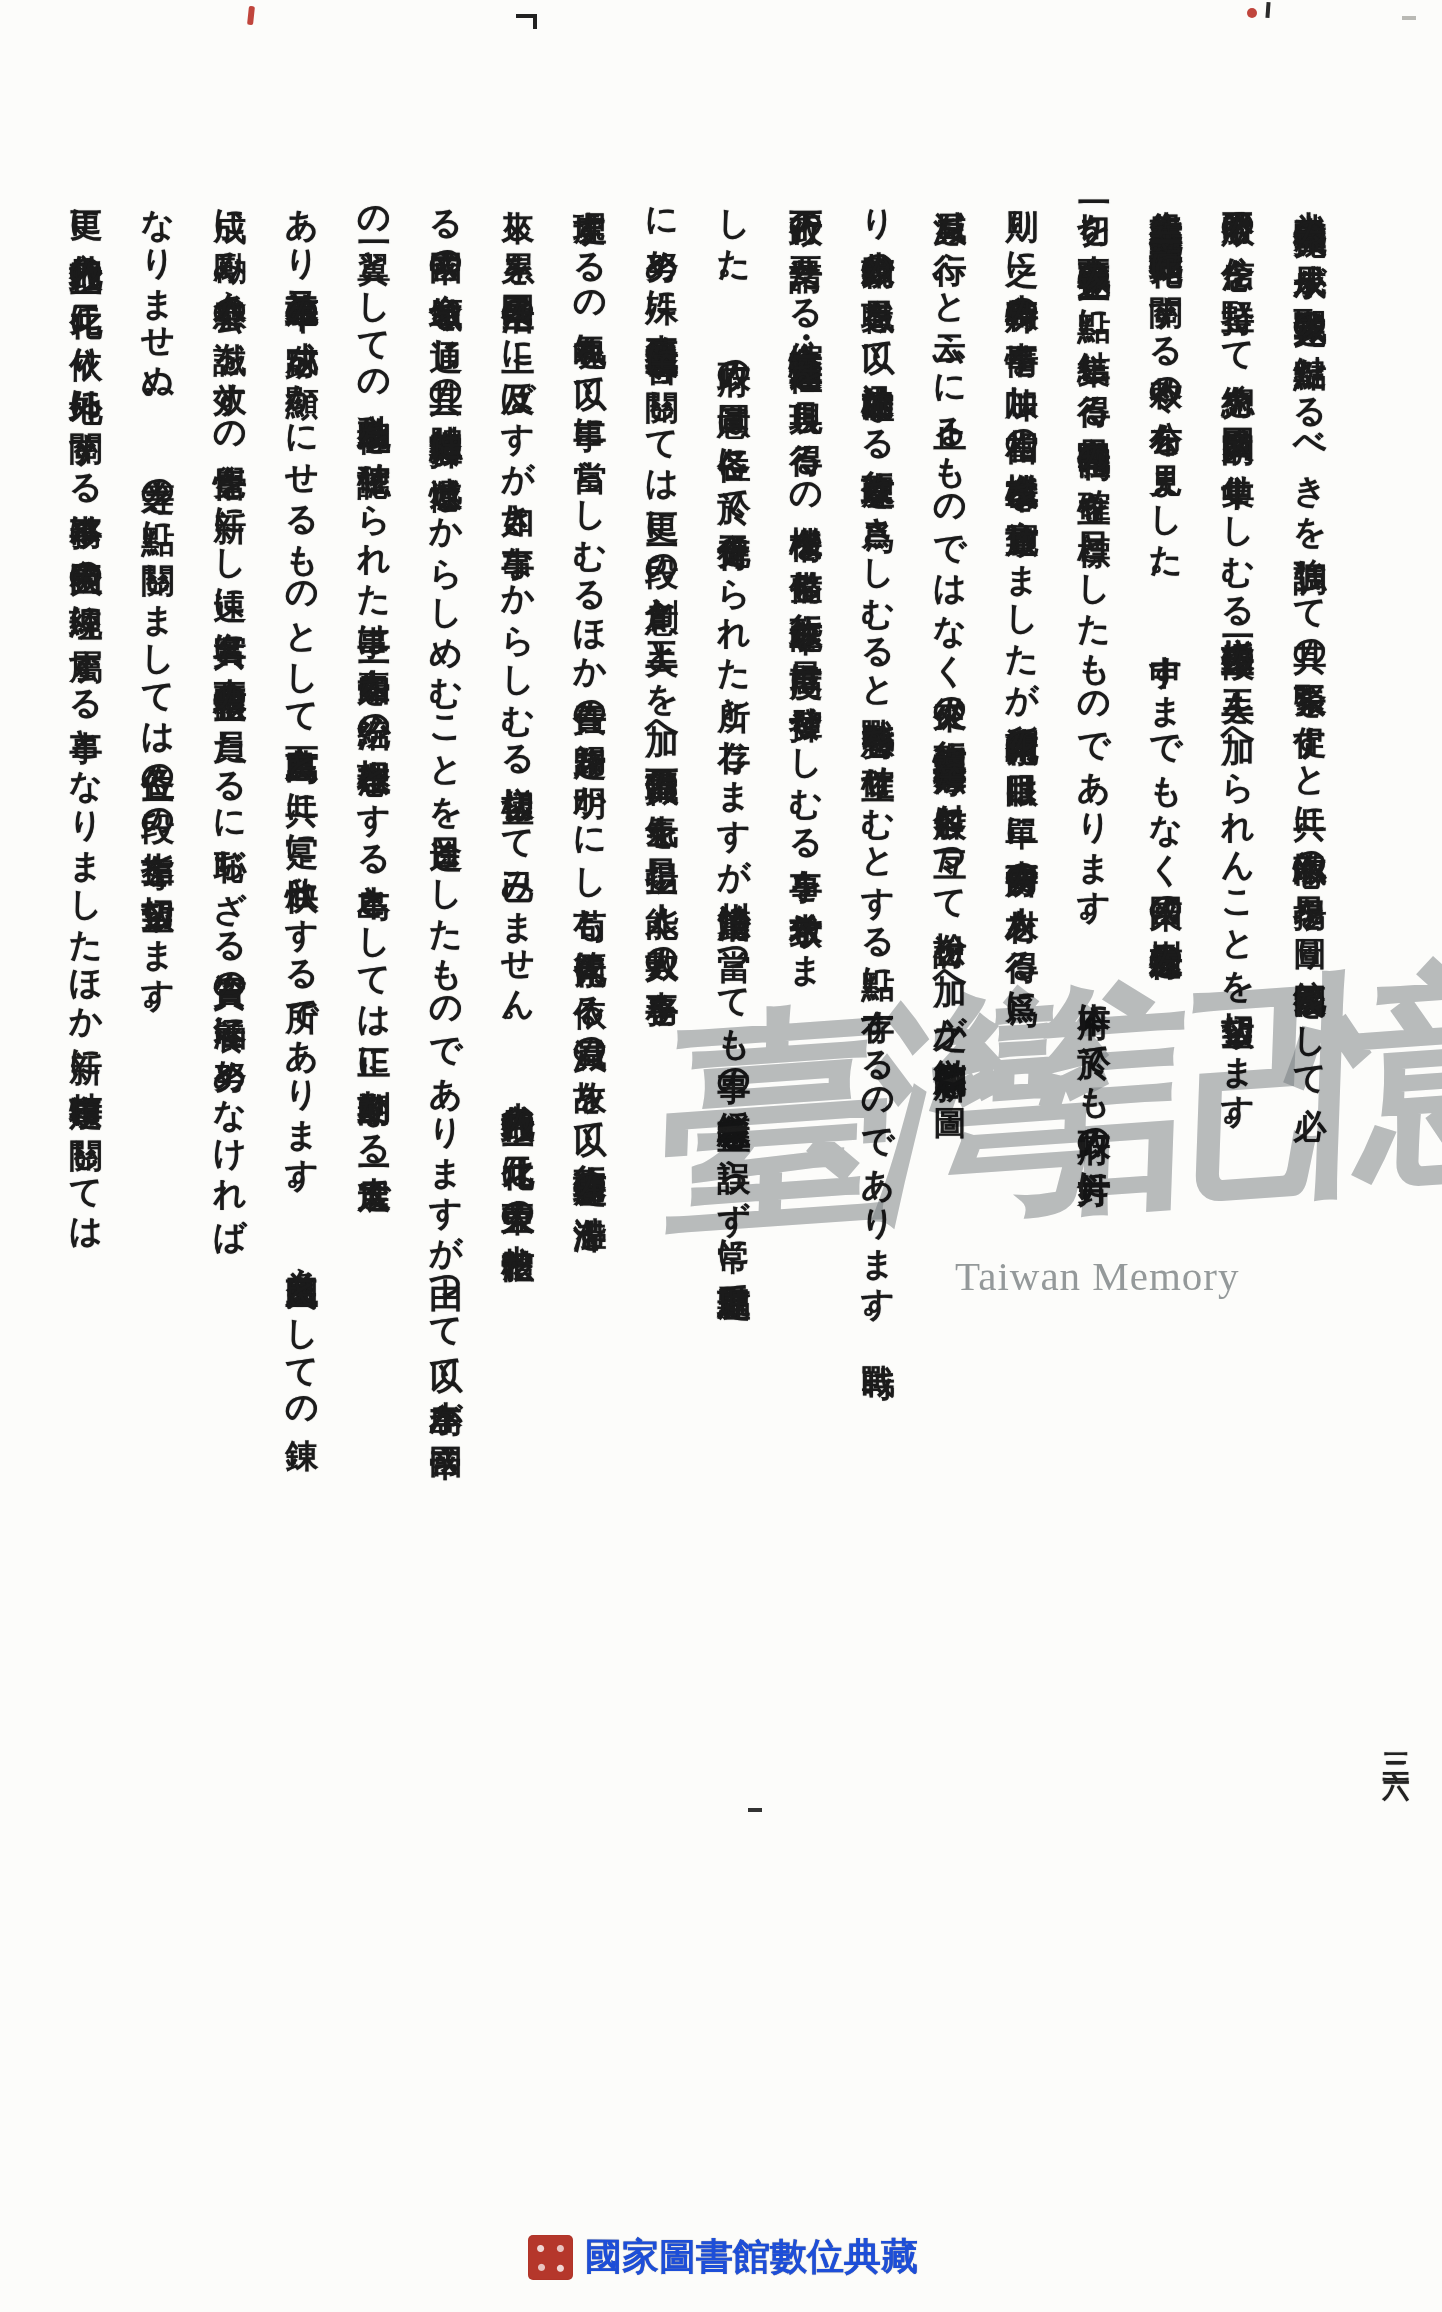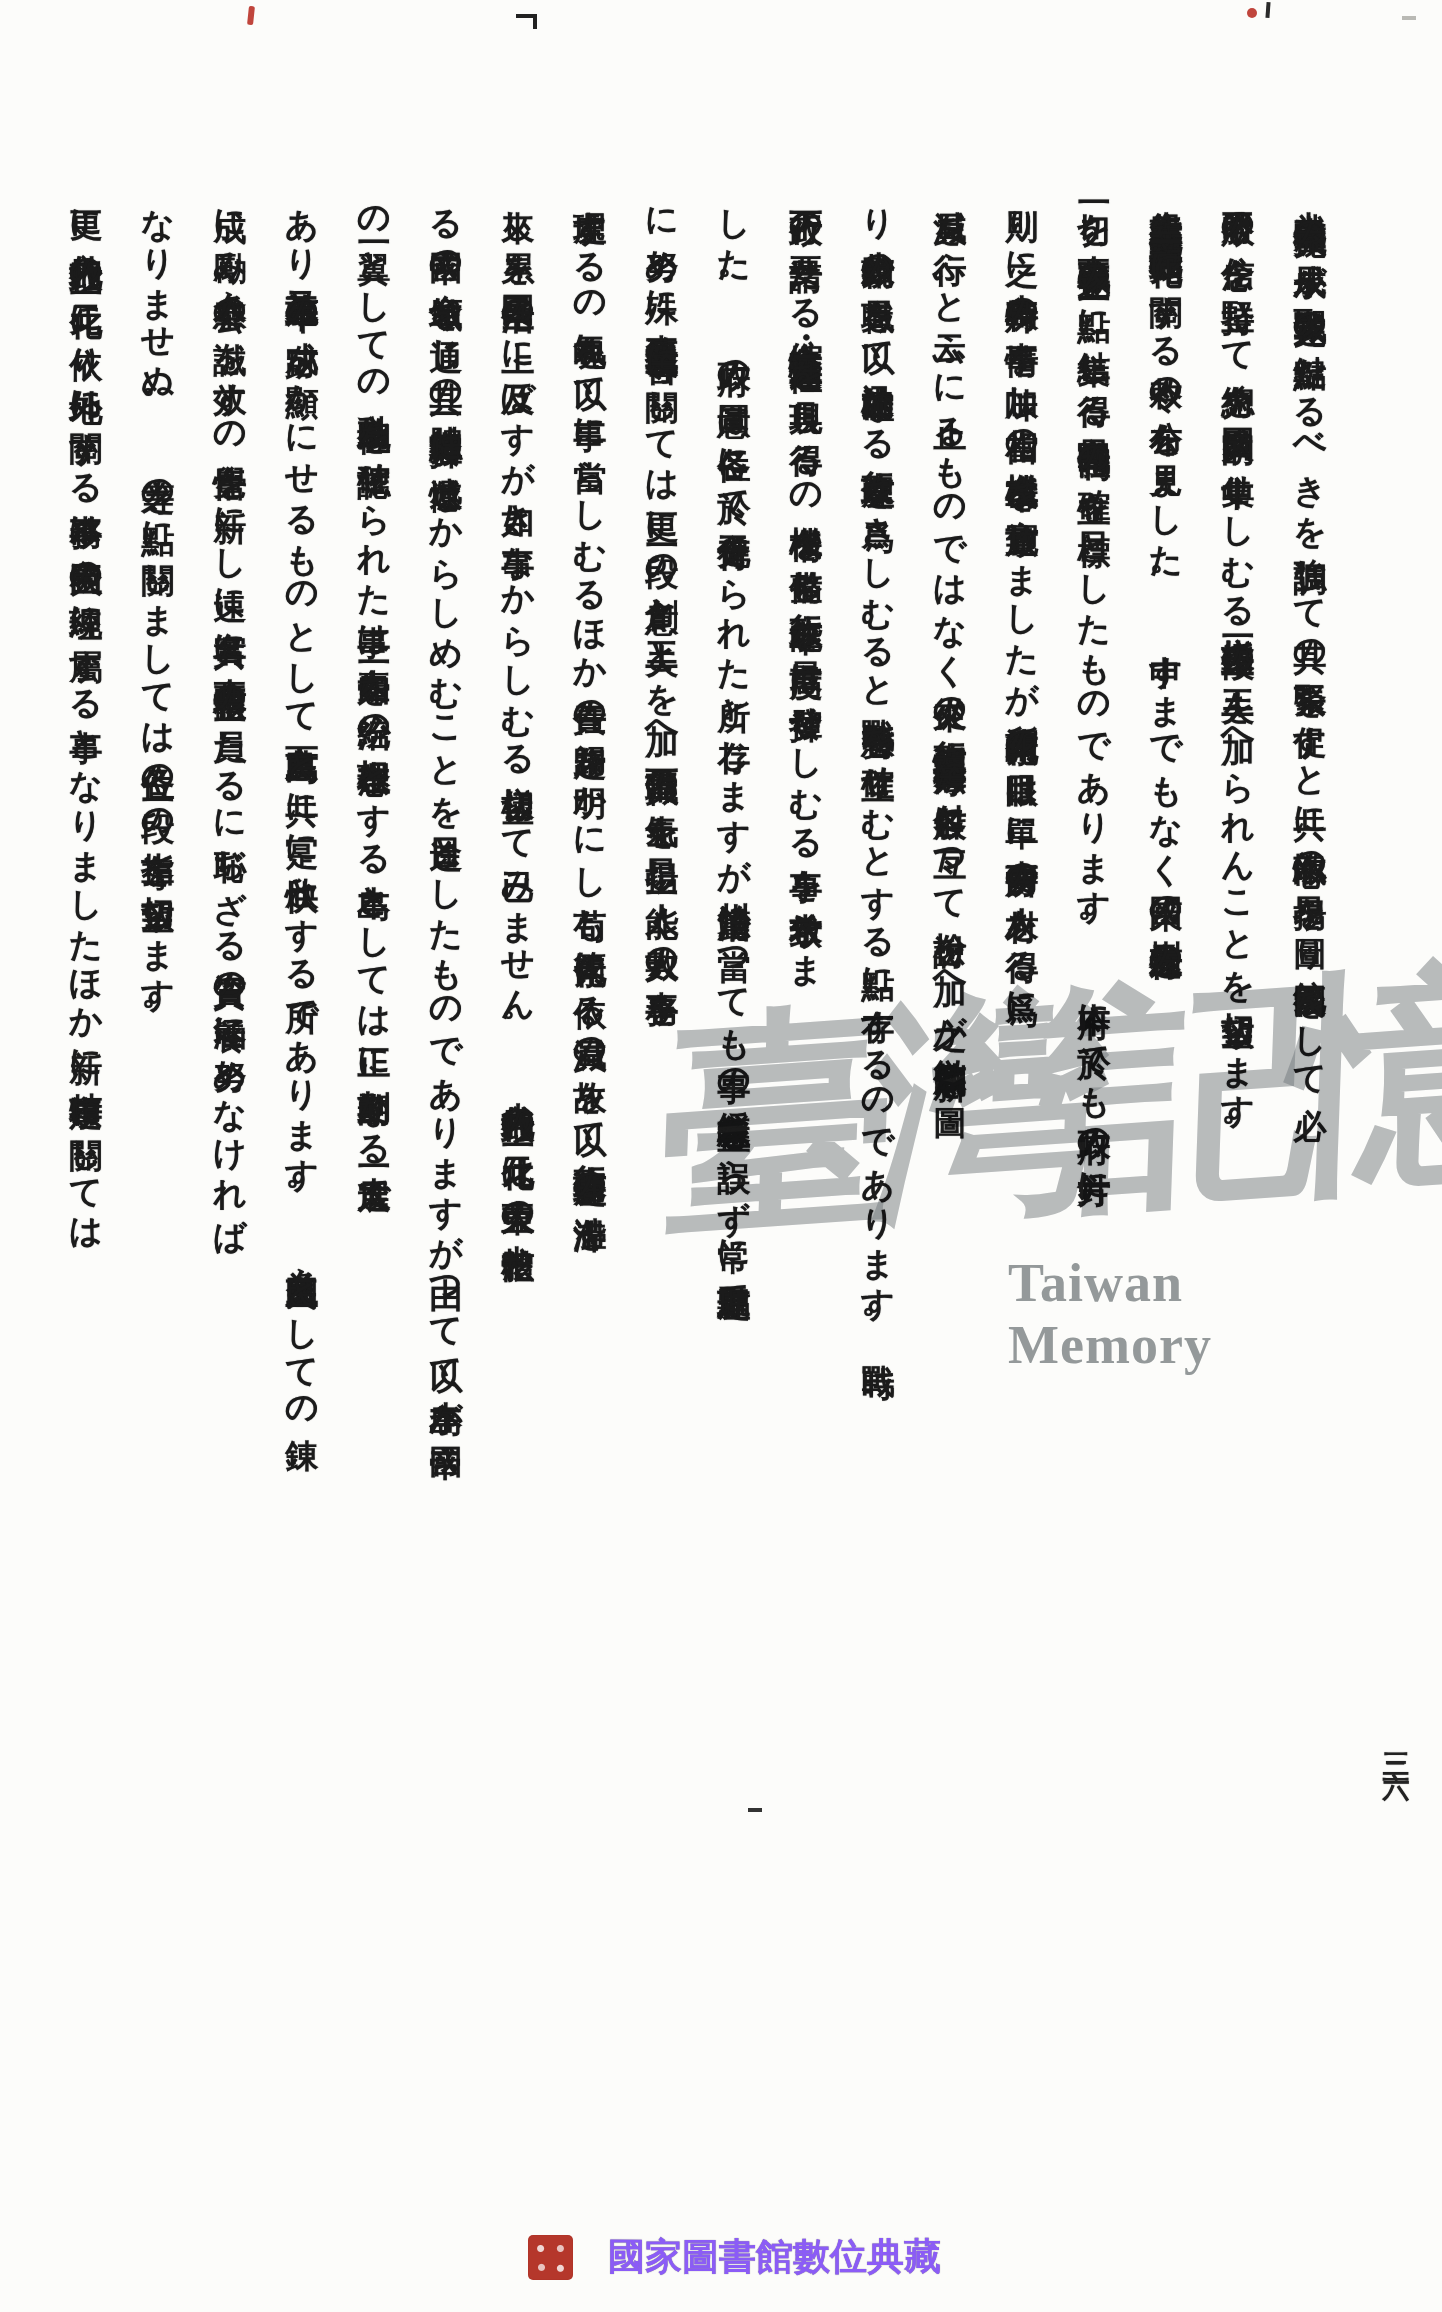--- a/index.html
+++ b/index.html
@@ -30,40 +30,40 @@
   
   .wm-cjk{
     position:absolute;left:660px;top:920px;width:640px;height:420px;
     font-size:235px;letter-spacing:-24px;line-height:380px;
     color:rgba(118,124,127,.50);
     transform:rotate(-4deg) skewX(-6deg);
     font-weight:700;white-space:nowrap;
     mix-blend-mode:multiply;pointer-events:none;
   }
   .wm-latin{
-    position:absolute;left:1008px;top:1252px;width:360px;
-    font-size:54px;color:rgba(110,116,119,.72);
-    letter-spacing:1px;font-weight:700;
+    position:absolute;left:955px;top:1252px;width:360px;
+    font-size:41px;color:rgba(110,116,119,.72);
+    letter-spacing:1px;font-weight:400;
     mix-blend-mode:multiply;pointer-events:none;
   }
   
   .stamp-row{position:absolute;left:528px;top:2232px;display:flex;align-items:center;}
   .seal{
     width:45px;height:45px;border-radius:5px;background:#b5372b;
     background-image:
       radial-gradient(circle at 28% 30%, rgba(255,255,255,.8) 3px, transparent 4px),
       radial-gradient(circle at 72% 30%, rgba(255,255,255,.7) 3px, transparent 4px),
       radial-gradient(circle at 30% 72%, rgba(255,255,255,.7) 3px, transparent 4px),
       radial-gradient(circle at 72% 74%, rgba(255,255,255,.8) 3px, transparent 4px);
     box-shadow:0 0 1px rgba(140,30,20,.8) inset;
     margin-right:12px;flex:none;
   }
   .stamp-text{
-    font-size:37px;color:#8b5cf6;font-weight:700;letter-spacing:0px;
-    text-shadow:0 0 1px rgba(0,0,0,.5);white-space:nowrap;margin-left:23px;
+    font-size:37px;color:#1d4ed8;font-weight:700;letter-spacing:0px;
+    text-shadow:0 0 1px rgba(0,0,0,.5);white-space:nowrap;
   }
   
   .mark{position:absolute;}
   .mark-red-tick{left:248px;top:6px;width:6px;height:19px;background:#c0453c;transform:rotate(6deg);border-radius:2px;}
   .mark-black-hook{left:516px;top:14px;width:17px;height:11px;border-top:4px solid #222;border-right:4px solid #222;}
   .mark-red-dot{left:1247px;top:8px;width:10px;height:10px;border-radius:50%;background:#c0453c;}
   .mark-black-tick{left:1266px;top:2px;width:4px;height:16px;background:#2a2a2a;transform:rotate(4deg);}
   .mark-grey-dash{left:1402px;top:16px;width:14px;height:4px;background:#b9b9b4;}
   .mark-mid-dash{left:748px;top:1808px;width:14px;height:4px;background:#333;}
 </style>

